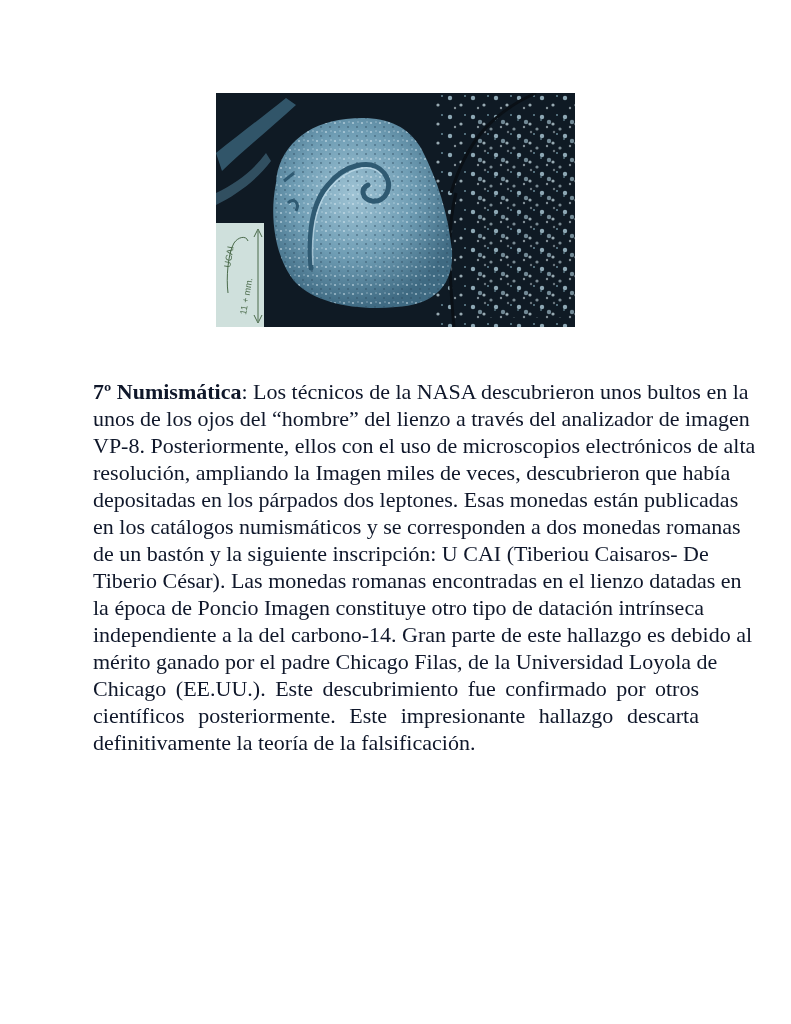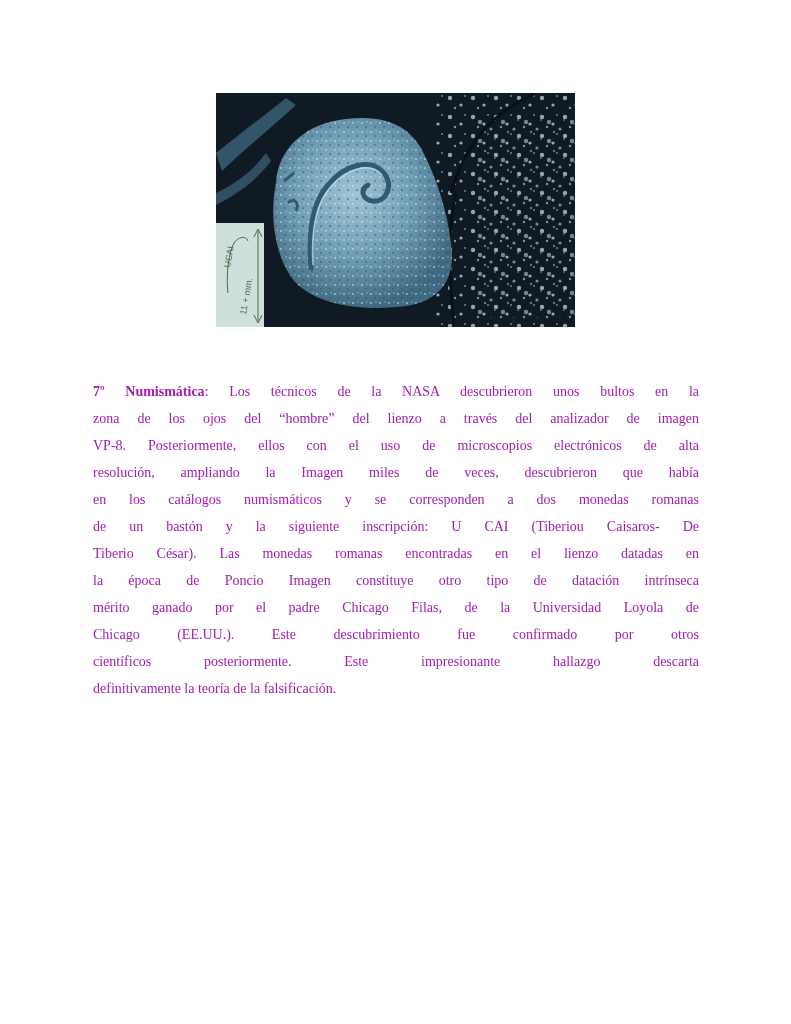--- a/index.html
+++ b/index.html
@@ -27,24 +27,24 @@
     .photo svg {
       display: block;
       width: 100%;
       height: 100%;
     }
     .body-text {
       position: absolute;
       left: 93px;
       top: 378px;
       width: 606px;
-      font-size: 14px;
+      font-size: 22px;
       line-height: 27px;
       text-align: justify;
-      color: #a21caf;
+      color: #0f172a;
     }
     .body-text .line {
       display: block;
       white-space: nowrap;
       text-align: justify;
       text-align-last: justify;
     }
     .body-text .line.last {
       text-align-last: left;
     }
@@ -99,24 +99,26 @@
     <rect x="0" y="130" width="48" height="104" fill="#cfe0dc"></rect>
     <text x="14" y="175" transform="rotate(-80 14 175)" font-family="Liberation Sans, sans-serif" font-size="9" fill="#4a6a4a">UCAI</text>
     <text x="30" y="222" transform="rotate(-80 30 222)" font-family="Liberation Sans, sans-serif" font-size="9" fill="#4a6a4a">11 + mm.</text>
     <path d="M12,200 C10,185 12,160 18,150 C22,144 30,142 32,148" stroke="#4a6a4a" stroke-width="1" fill="none"></path>
     <path d="M42,138 L42,228 M38,222 L42,230 L46,222 M38,144 L42,136 L46,144" stroke="#4a6a4a" stroke-width="1" fill="none"></path>
   </svg>
 </div>
 
 <div class="body-text">
   <span class="line"><span class="bold">7º Numismática</span><span>:</span><span> Los técnicos de la NASA descubrieron unos bultos en la</span></span>
-  <span class="line">zona de los ojos del “hombre” del lienzo a través del analizador de imagen</span>
+  <span class="line">unos de los ojos del “hombre” del lienzo a través del analizador de imagen</span>
   <span class="line">VP-8. Posteriormente, ellos con el uso de microscopios electrónicos de alta</span>
   <span class="line">resolución, ampliando la Imagen miles de veces, descubrieron que había</span>
+  <span class="line">depositadas en los párpados dos leptones. Esas monedas están publicadas</span>
   <span class="line">en los catálogos numismáticos y se corresponden a dos monedas romanas</span>
   <span class="line">de un bastón y la siguiente inscripción: U CAI (Tiberiou Caisaros- De</span>
   <span class="line">Tiberio César). Las monedas romanas encontradas en el lienzo datadas en</span>
   <span class="line">la época de Poncio Imagen constituye otro tipo de datación intrínseca</span>
+  <span class="line">independiente a la del carbono-14. Gran parte de este hallazgo es debido al</span>
   <span class="line">mérito ganado por el padre Chicago Filas, de la Universidad Loyola de</span>
   <span class="line">Chicago (EE.UU.). Este descubrimiento fue confirmado por otros</span>
   <span class="line">científicos posteriormente. Este impresionante hallazgo descarta</span>
   <span class="line last">definitivamente la teoría de la falsificación.</span>
 </div>
 
 </body></html>

